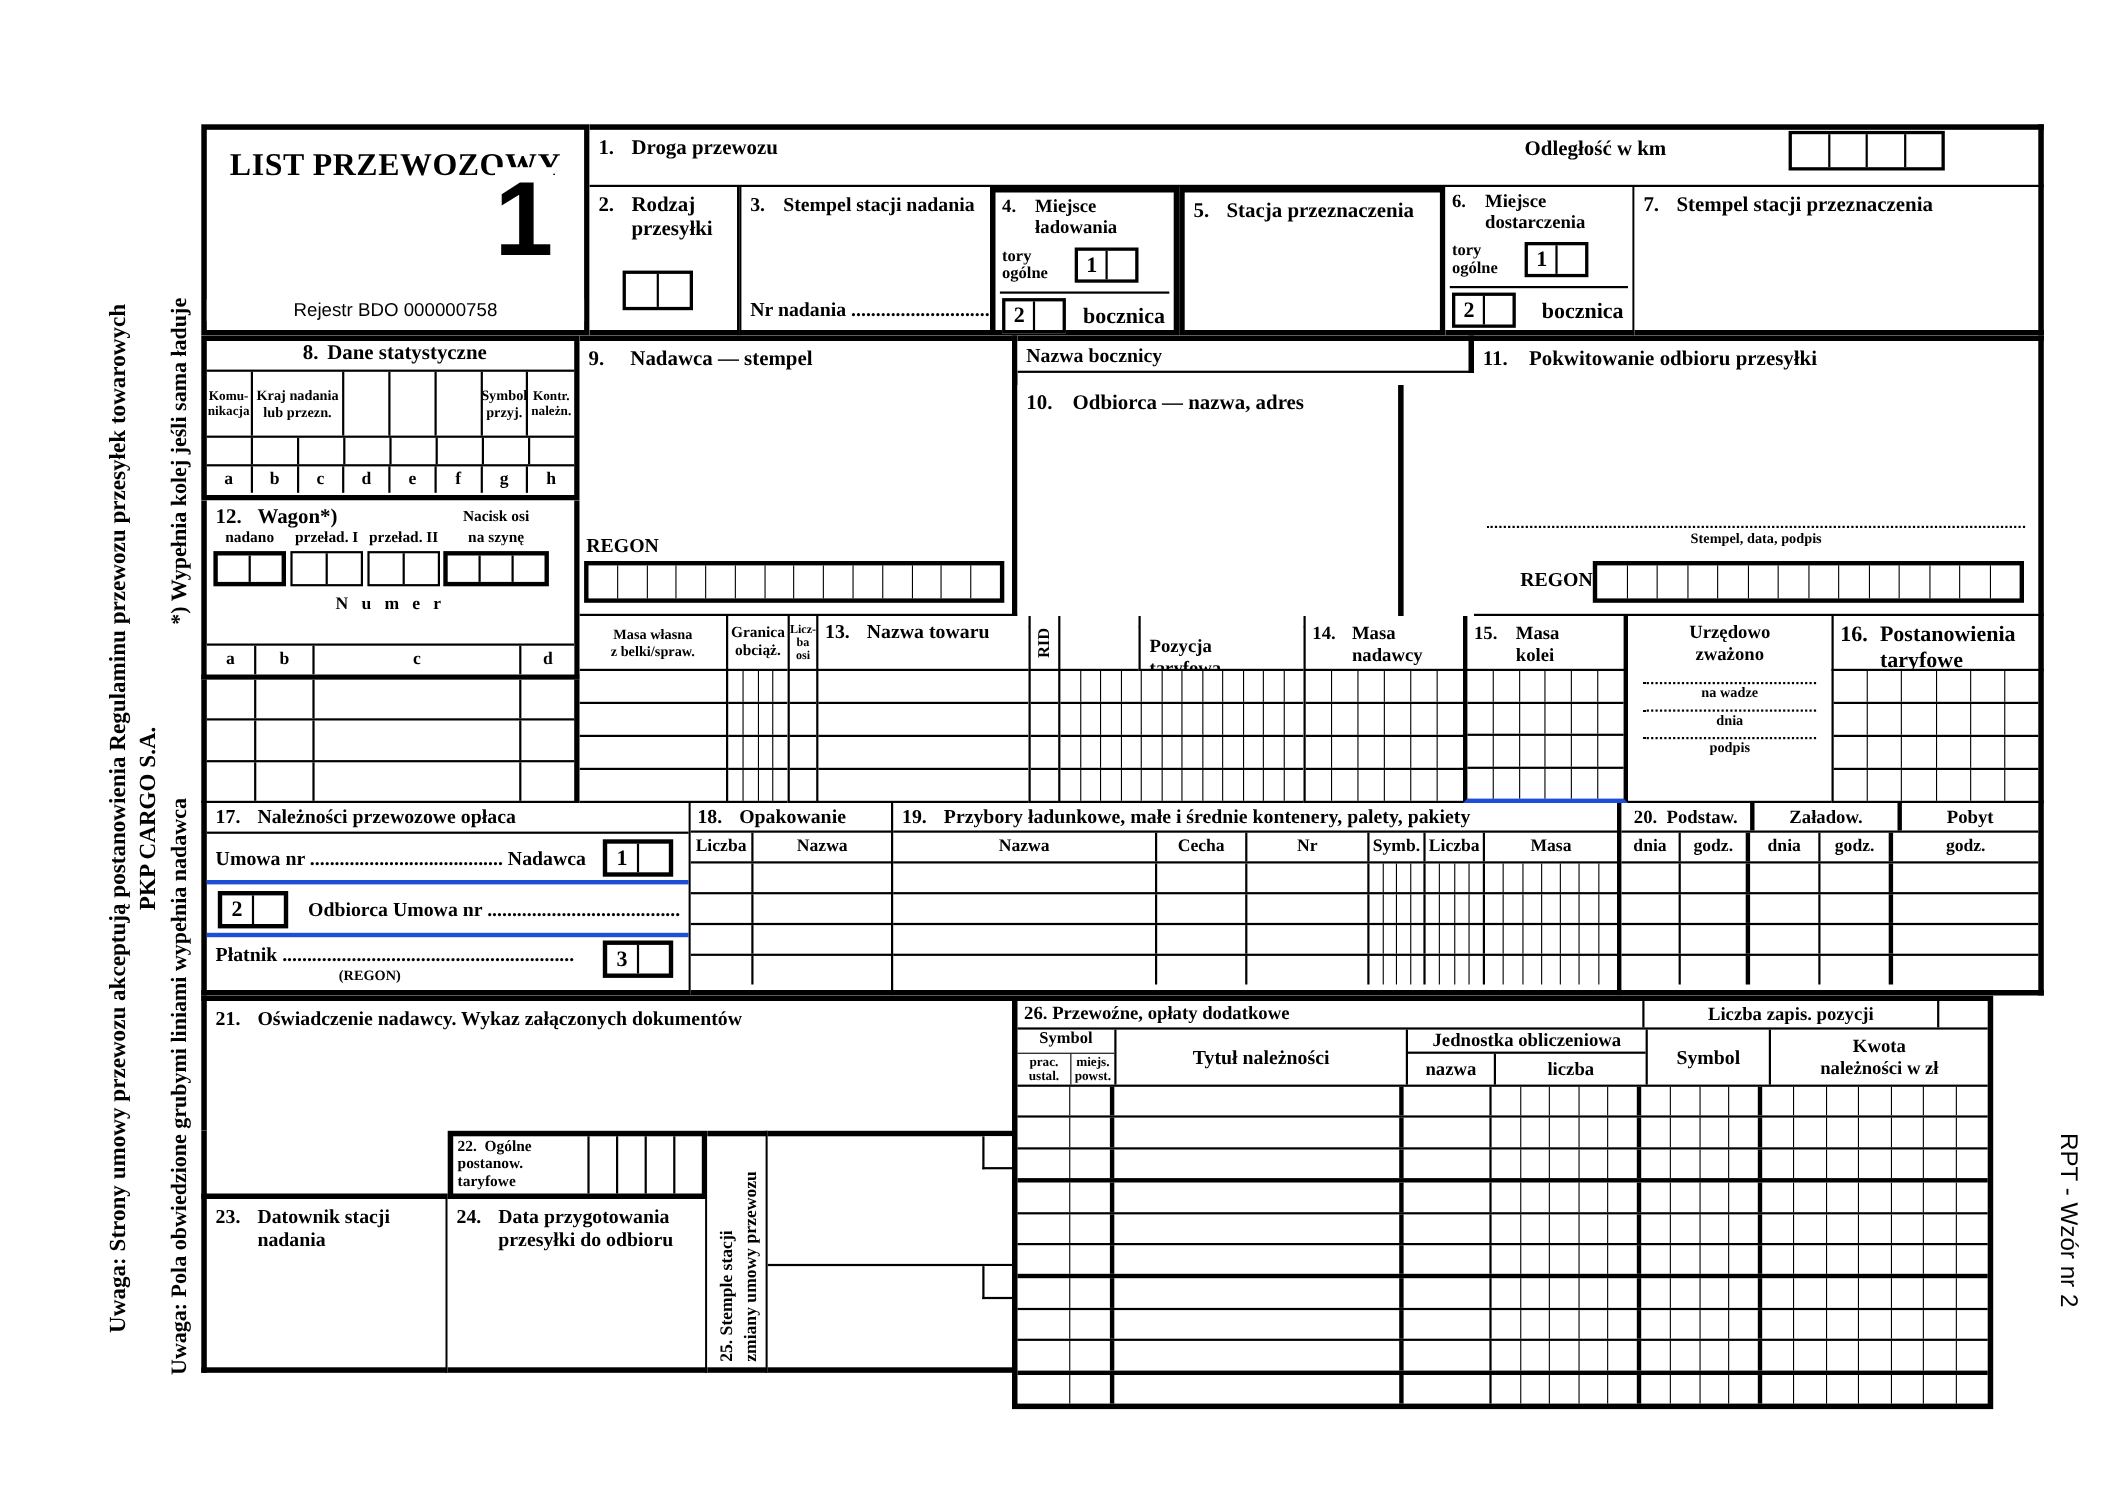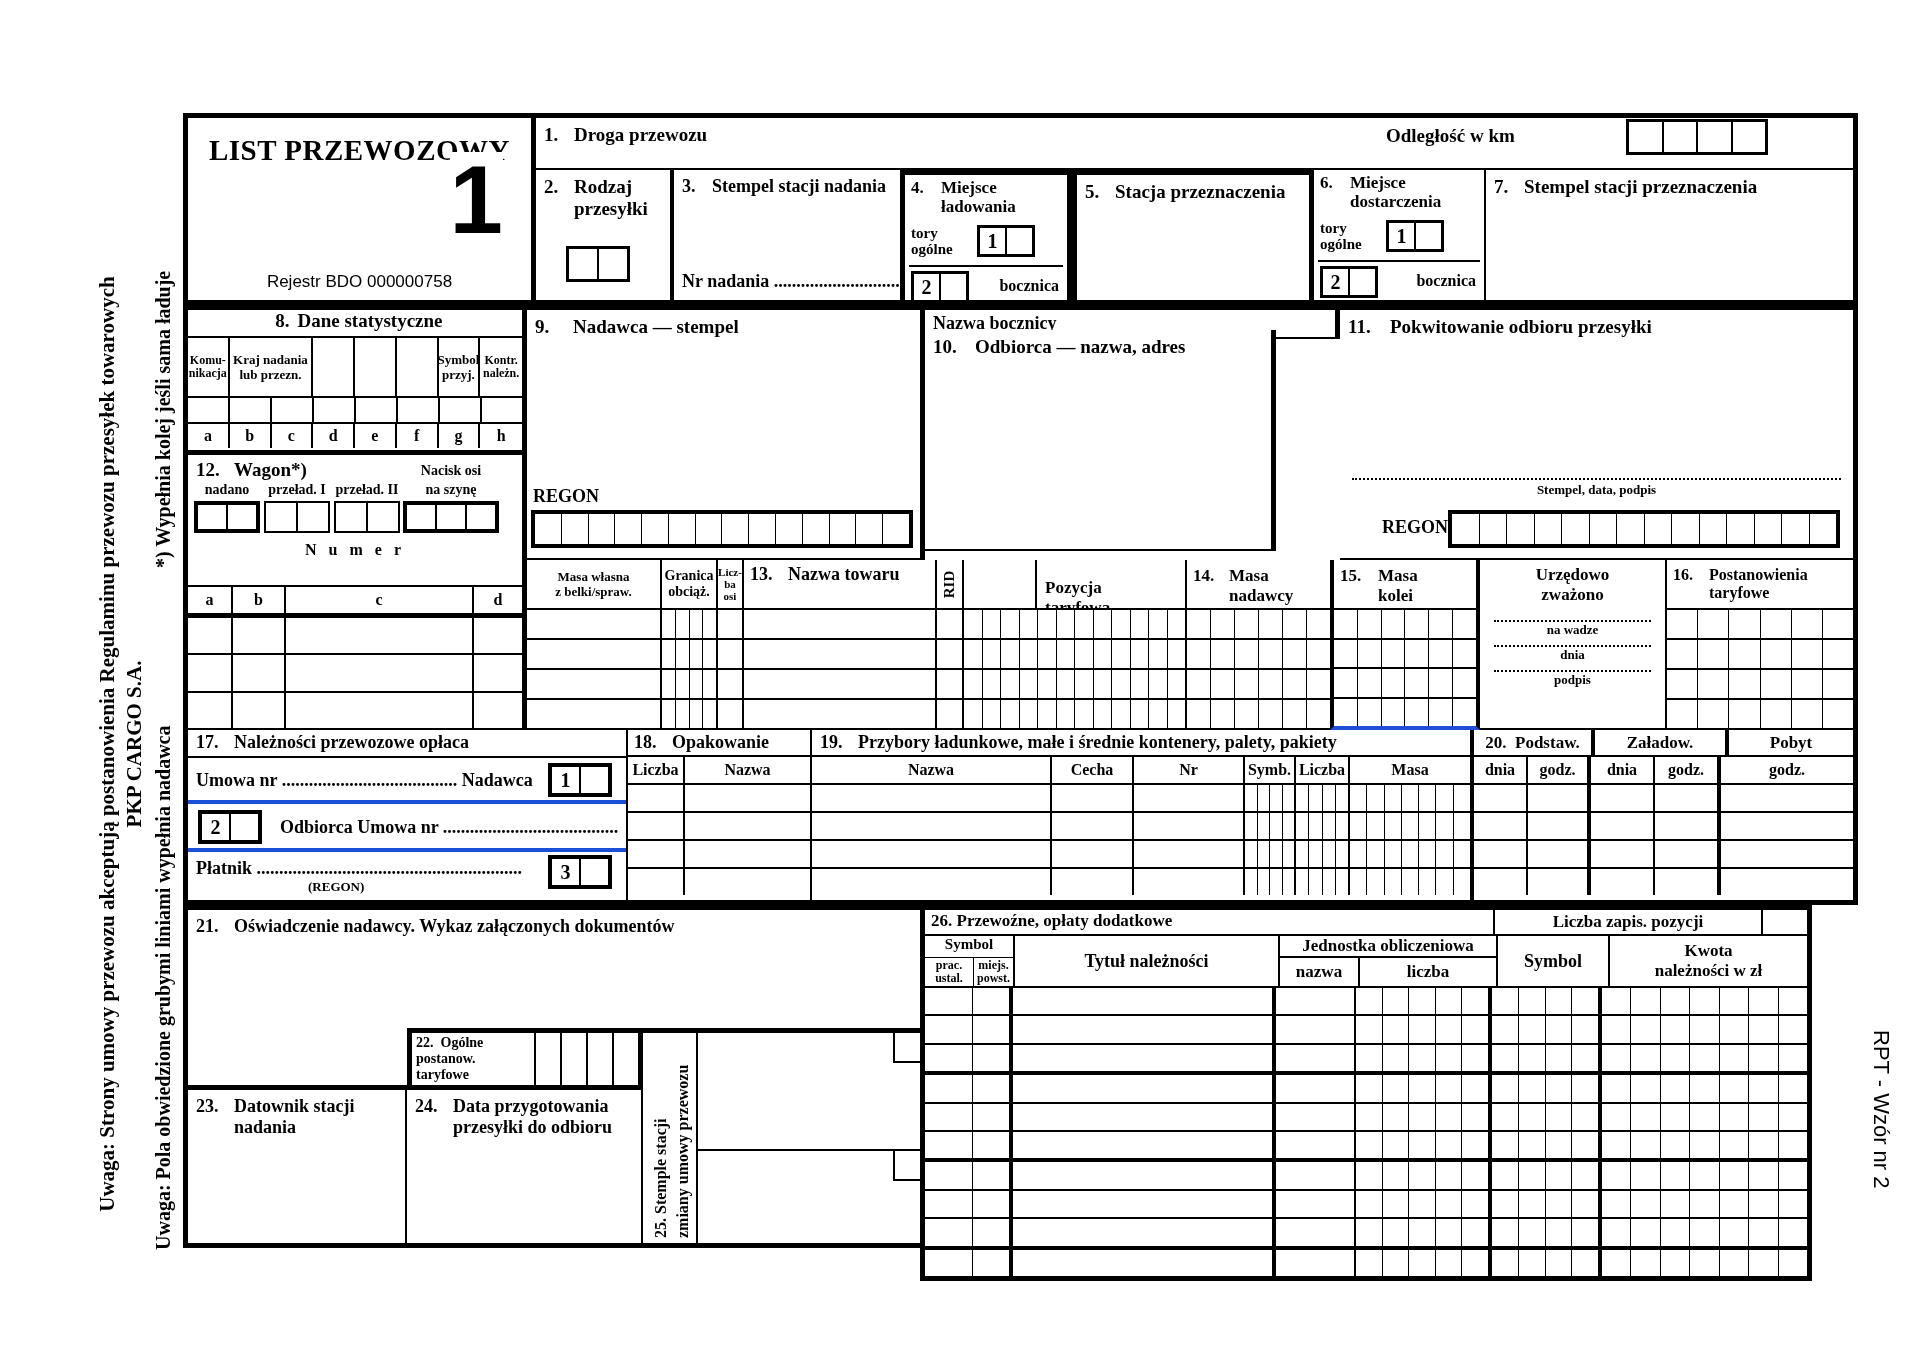--- a/index.html
+++ b/index.html
@@ -3,21 +3,21 @@
 <meta charset="utf-8">
 <style>
 *{margin:0;padding:0;box-sizing:border-box}
 body{background:#e9e9e9}
 .canvas{position:relative;width:1920px;height:1359px;background:#fff;color:#000;
   font-family:"Liberation Serif",serif;font-weight:bold;overflow:hidden}
 .abs{position:absolute;box-sizing:border-box;background:#fff}
 .no{display:inline-block;min-width:30px}
 .no34{display:inline-block;min-width:38px}
 .pad{padding:6px 8px}
-.fs19{font-size:19px}.fs18{font-size:18px}.fs17{font-size:17px}.fs16{font-size:16px}
+.fs19{font-size:19px}.fs18{font-size:18px}.fs17{font-size:17px}.fs16{font-size:20px}
 .fs15{font-size:15px}.fs14{font-size:14px;line-height:16px}.fs13{font-size:13px;line-height:15px}
 .fs12{font-size:12px;line-height:13px}.fs11{font-size:11px;line-height:12px}
 .ctr{text-align:center}
 .sans{font-family:"Liberation Sans",sans-serif;font-weight:normal}
 
 .bt5{border-top:5px solid #000}.br5{border-right:5px solid #000}.bb5{border-bottom:5px solid #000}.bl5{border-left:5px solid #000}
 .bt2{border-top:2px solid #000}.br2{border-right:2px solid #000}.bb2{border-bottom:2px solid #000}.bl2{border-left:2px solid #000}
 .bl4{border-left:4px solid #000}.bb4{border-bottom:4px solid #1d4ed8}
 .b3{border:3px solid #000}.b4{border:4px solid #000}.b5{border:5px solid #000}
 
@@ -289,21 +289,21 @@
         <div></div>
         <div></div>
         <div></div>
         <div></div>
       </div>
   </div>
 
   <div class="abs bt5 br5 bb2" style="left:925px;top:305px;width:415px;height:34px">
     <div style="padding:3px 8px;font-size:18px">Nazwa bocznicy</div>
   </div>
-  <div class="abs br5 bb2" style="left:925px;top:330px;width:351px;height:221px">
+  <div class="abs br5 bb2" style="left:925px;top:350px;width:351px;height:221px">
     <div class="pad fs19"><span class="no" style="min-width:42px">10.</span><span>Odbiorca — nazwa, adres</span></div>
   </div>
 
   <div class="abs bt5 br5 bb2" style="left:1340px;top:305px;width:518px;height:255px">
     <div class="pad fs19"><span class="no" style="min-width:42px">11.</span><span>Pokwitowanie odbioru przesyłki</span></div>
     <div class="abs dots" style="left:12px;right:12px;top:168px;height:0;background:transparent"></div>
     <div class="abs ctr fs13" style="left:0;right:0;top:172px;background:transparent">Stempel, data, podpis</div>
     <div class="abs fs18" style="left:42px;top:207px;background:transparent">REGON</div>
     <div class="abs b4 cells" style="left:108px;top:200px;width:392px;height:38px">
         <div></div>

